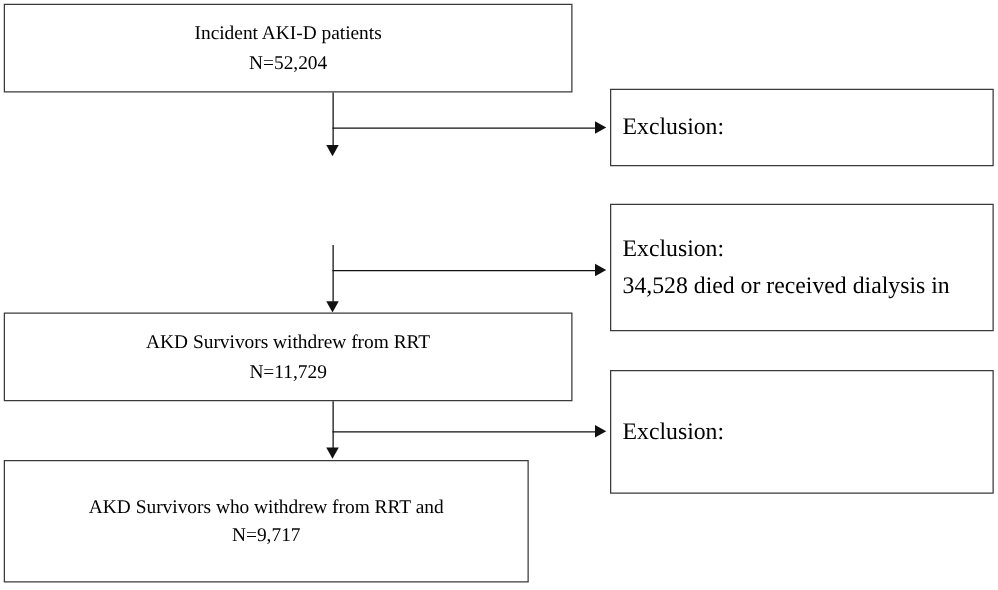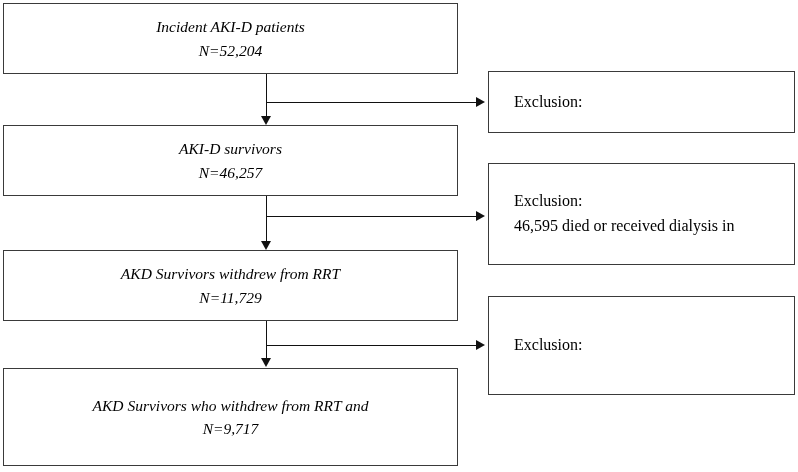--- a/index.html
+++ b/index.html
@@ -24,40 +24,39 @@
     border: 1.5px solid #3a3a3a;
     background: #ffffff;
   }
   .box-inner {
     width: 100%;
     height: 100%;
     display: flex;
     flex-direction: column;
     justify-content: center;
   }
-  .main-box .box-inner { align-items: center; font-style: italic; }
+  .main-box .box-inner { align-items: center; }
   .main-line {
     display: block;
     text-align: center;
     font-size: 15.5px;
     line-height: 1.5;
     white-space: nowrap;
   }
   .excl-box .box-inner {
     align-items: flex-start;
     padding-left: 9px;
     padding-right: 6px;
   }
   .excl-line {
     display: block;
     text-align: left;
-    font-size: 16px;
+    font-size: 19px;
     line-height: 1.55;
     white-space: nowrap;
-    margin-left: 16px;
   }
   .excl-line.indent { padding-left: 46px; }
 
   
   .vline {
     position: absolute;
     width: 0;
     border-left: 1.6px solid #111111;
   }
   .hline {
@@ -98,36 +97,30 @@
   <div class="arrow-down" style="left:261px; top:116px;"></div>
   <div class="hline" style="left:266px; top:102px; width:210px;"></div>
   <div class="arrow-right" style="left:476px; top:97px;"></div>
 
   <div class="box excl-box" style="left:488px; top:71px; width:307px; height:62px;">
     <div class="box-inner">
       <span class="excl-line">Exclusion:</span>
     </div>
   </div>
 
-  <div class="box main-box" style="left:3px; top:125px; width:455px; height:71px;">
-    <div class="box-inner">
-      <span class="main-line">AKI-D survivors</span>
-      <span class="main-line">N=46,257</span>
-    </div>
-  </div>
 
   <div class="vline" style="left:266px; top:196px; height:48px;"></div>
   <div class="arrow-down" style="left:261px; top:241px;"></div>
   <div class="hline" style="left:266px; top:216px; width:210px;"></div>
   <div class="arrow-right" style="left:476px; top:211px;"></div>
 
   <div class="box excl-box" style="left:488px; top:163px; width:307px; height:102px;">
     <div class="box-inner">
       <span class="excl-line">Exclusion:</span>
-      <span class="excl-line">46,595 died or received dialysis in</span>
+      <span class="excl-line">34,528 died or received dialysis in</span>
     </div>
   </div>
 
   <div class="box main-box" style="left:3px; top:250px; width:455px; height:71px;">
     <div class="box-inner">
       <span class="main-line">AKD Survivors withdrew from RRT</span>
       <span class="main-line">N=11,729</span>
     </div>
   </div>
 
@@ -135,20 +128,20 @@
   <div class="arrow-down" style="left:261px; top:358px;"></div>
   <div class="hline" style="left:266px; top:345px; width:210px;"></div>
   <div class="arrow-right" style="left:476px; top:340px;"></div>
 
   <div class="box excl-box" style="left:488px; top:296px; width:307px; height:99px;">
     <div class="box-inner">
       <span class="excl-line">Exclusion:</span>
     </div>
   </div>
 
-  <div class="box main-box" style="left:3px; top:368px; width:455px; height:98px;">
+  <div class="box main-box" style="left:3px; top:368px; width:420px; height:98px;">
     <div class="box-inner">
       <span class="main-line">AKD Survivors who withdrew from RRT and</span>
       <span class="main-line">N=9,717</span>
     </div>
   </div>
 
 </div>
 
 </body></html>

